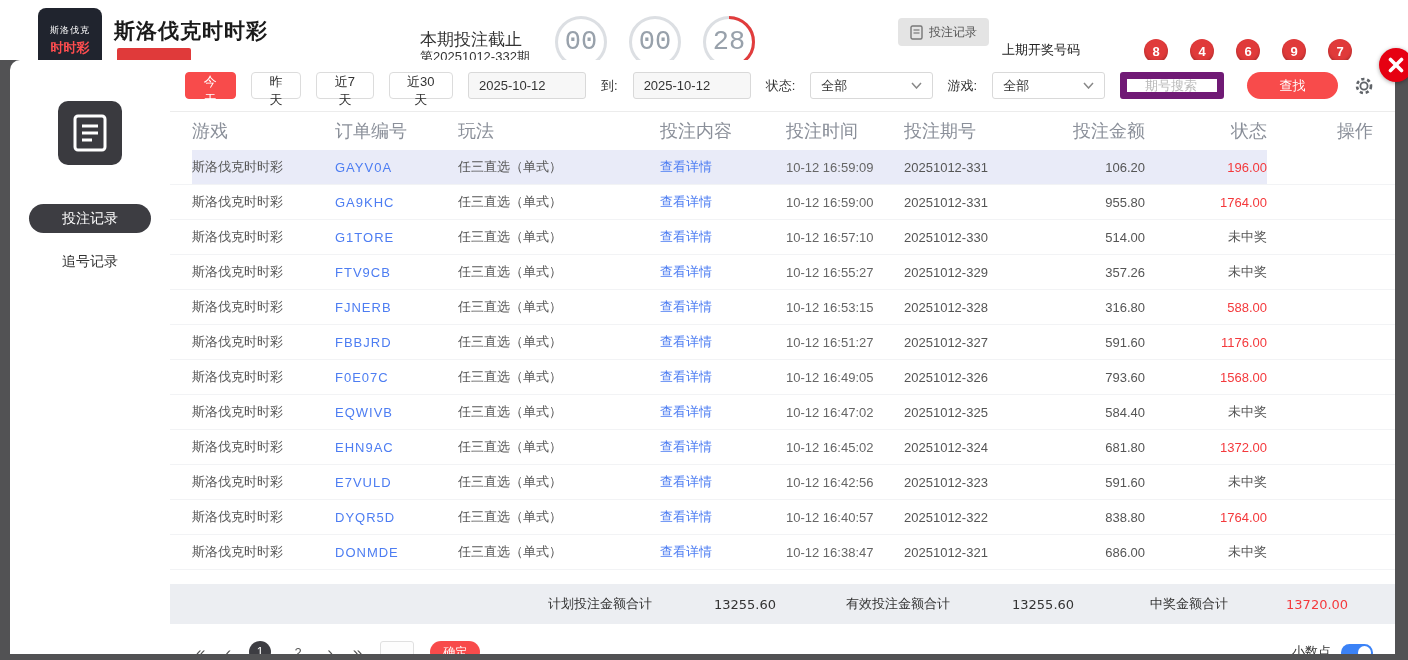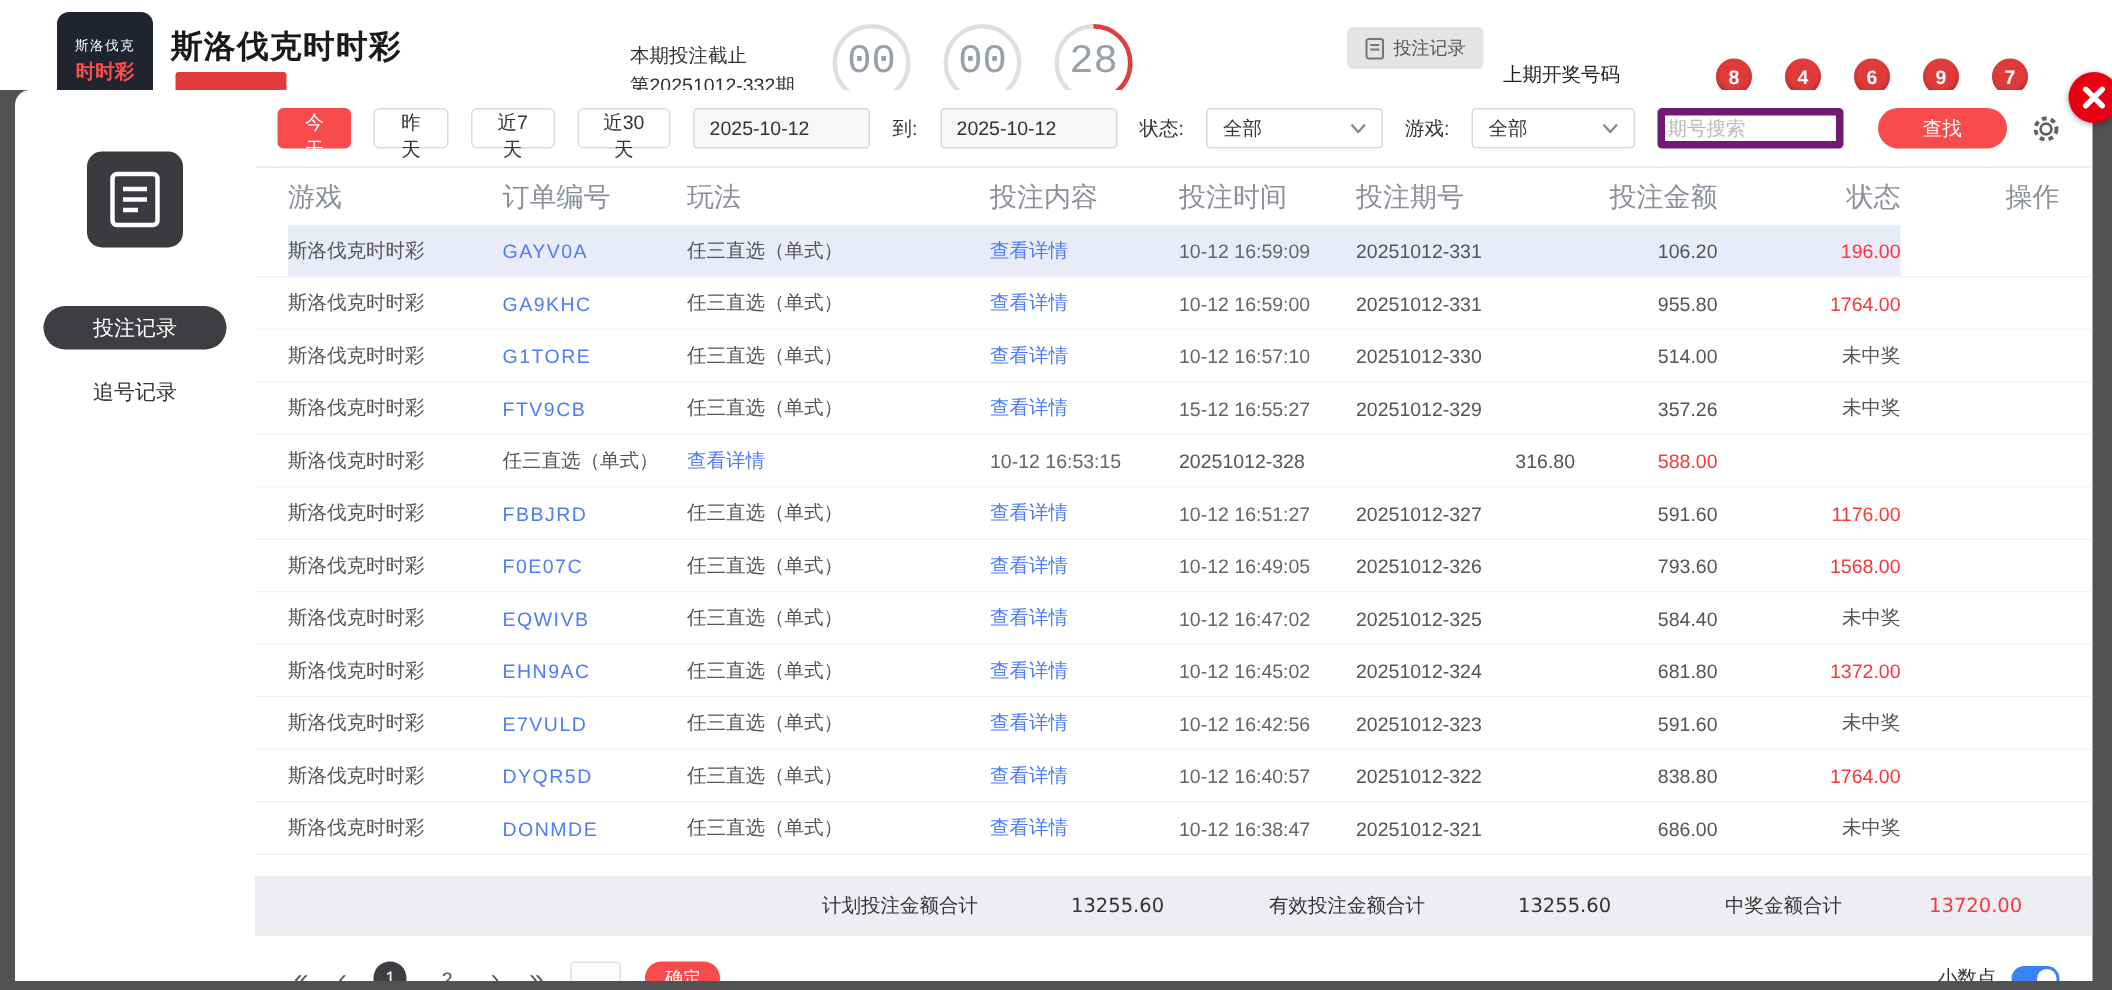--- a/index.html
+++ b/index.html
@@ -7,21 +7,21 @@
   body { position:relative; background:#fff; font-family:"Liberation Sans","DejaVu Sans",sans-serif; color:#333; }
 
   
   .top-header { position:absolute; inset:0 0 auto 0; height:60px; background:#fff; }
   .logo { position:absolute; left:38px; top:8px; width:64px; height:64px; background:#20242e; border-radius:8px;
           display:flex; flex-direction:column; align-items:center; justify-content:center; gap:2px; }
   .logo .l1 { color:#fff; font-size:9px; letter-spacing:1px; }
   .logo .l2 { color:#ff4d4f; font-size:13px; font-weight:bold; }
   .app-title { position:absolute; left:114px; top:17px; font-size:21px; font-weight:bold; color:#1a1a1a; letter-spacing:1px; }
   .title-badge { position:absolute; left:117px; top:48px; width:74px; height:14px; background:#e03a3a; border-radius:2px; }
-  .deadline-label { position:absolute; left:420px; top:28px; font-size:13px; color:#333; }
+  .deadline-label { position:absolute; left:420px; top:28px; font-size:17px; color:#333; }
   .period-label { position:absolute; left:420px; top:48px; font-size:13px; color:#333; }
   .cd { position:absolute; top:15px; width:54px; height:54px; }
   .cd svg { position:absolute; inset:0; }
   .cd span { position:absolute; inset:0; display:flex; align-items:center; justify-content:center;
              font-size:27px; color:#98a1ab; font-family:Liberation Mono, monospace; }
   .cd1{left:554px;} .cd2{left:628px;} .cd3{left:702px;}
   .bet-record-btn { position:absolute; left:898px; top:18px; height:28px; padding:0 12px; background:#e4e4e4;
                     border:none; border-radius:4px; display:flex; align-items:center; gap:6px; font-size:12px; color:#555; cursor:pointer; }
   .lastdraw-label { position:absolute; left:1002px; top:41px; font-size:13px; color:#222; }
   .balls { position:absolute; left:1144px; top:39px; display:flex; gap:22px; }
@@ -51,22 +51,22 @@
                 border-bottom:1px solid #ececec; flex:none; }
   .qbtn { height:27px; padding:0 12px; border:1px solid #dcdcdc; background:#fff; border-radius:4px;
           font-size:13px; color:#333; cursor:pointer; }
   .qbtn.active { background:#f84b4b; border-color:#f84b4b; color:#fff; }
   .date-input { width:118px; height:27px; border:1px solid #d9d9d9; border-radius:3px; background:#f7f7f7;
                 font-size:13px; color:#333; padding:0 10px; font-family:inherit; }
   .flabel { font-size:13px; color:#333; white-space:nowrap; }
   .fselect { width:128px; height:27px; border:1px solid #d9d9d9; border-radius:3px; background:#fff;
              display:flex; align-items:center; justify-content:space-between; padding:0 10px; font-size:13px; color:#333; cursor:pointer; }
   .fselect.small { width:118px; }
-  .search-input { width:124px; height:27px; border:5px solid #701a75; border-radius:3px; background:#fff;
-                  font-size:13px; padding:0 2px; font-family:inherit; }
+  .search-input { width:104px; height:27px; border:7px solid #701a75; border-radius:3px; background:#fff;
+                  font-size:13px; padding:0 18px; font-family:inherit; }
   .search-input::placeholder { color:#b9b9b9; }
   .find-btn { margin-left:8px; width:96px; height:27px; border:none; border-radius:14px; background:#f84b4b;
               color:#fff; font-size:13px; cursor:pointer; }
   .gear-btn { margin-left:auto; background:none; border:none; cursor:pointer; display:flex; align-items:center; }
 
   
   .tgrid { display:grid; grid-template-columns:143px 123px 202px 126px 118px 146px 95px 122px minmax(0,1fr);
            padding:0 20px 0 22px; }
   .thead { height:38px; align-items:center; color:#8a8f99; font-size:18px; flex:none; }
   .thead > div { display:flex; align-items:center; height:100%; }
@@ -259,28 +259,29 @@
         <div class="c-period">20251012-330</div>
         <div class="c-amount">514.00</div>
         <div class="c-status lose">未中奖</div>
         <div class="c-action"></div>
       </div>
         <div class="tgrid row">
         <div class="c-game">斯洛伐克时时彩</div>
         <div class="c-order">FTV9CB</div>
         <div class="c-play">任三直选（单式）</div>
         <div class="c-content">查看详情</div>
-        <div class="c-time">15-12 16:55:27</div>
+        <div class="c-time">10-12 16:55:27</div>
         <div class="c-period">20251012-329</div>
         <div class="c-amount">357.26</div>
         <div class="c-status lose">未中奖</div>
         <div class="c-action"></div>
       </div>
         <div class="tgrid row">
         <div class="c-game">斯洛伐克时时彩</div>
+        <div class="c-order">FJNERB</div>
         <div class="c-play">任三直选（单式）</div>
         <div class="c-content">查看详情</div>
         <div class="c-time">10-12 16:53:15</div>
         <div class="c-period">20251012-328</div>
         <div class="c-amount">316.80</div>
         <div class="c-status win">588.00</div>
         <div class="c-action"></div>
       </div>
         <div class="tgrid row">
         <div class="c-game">斯洛伐克时时彩</div>

